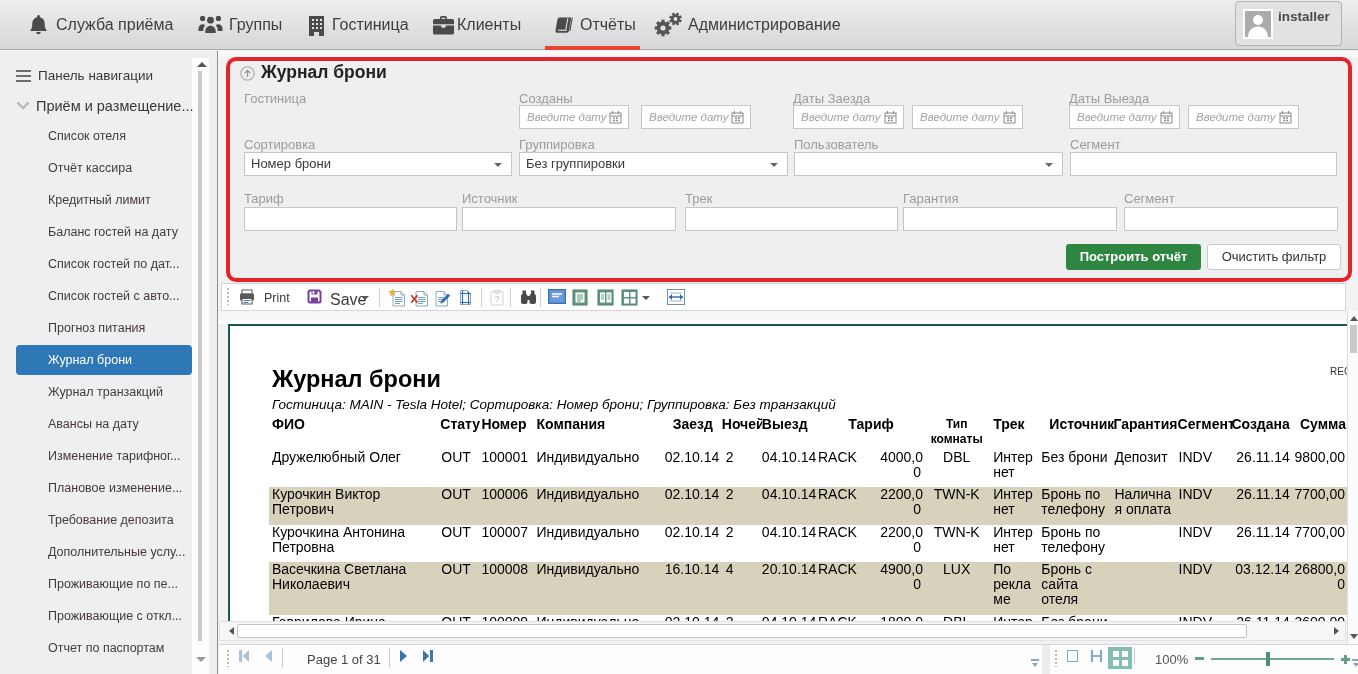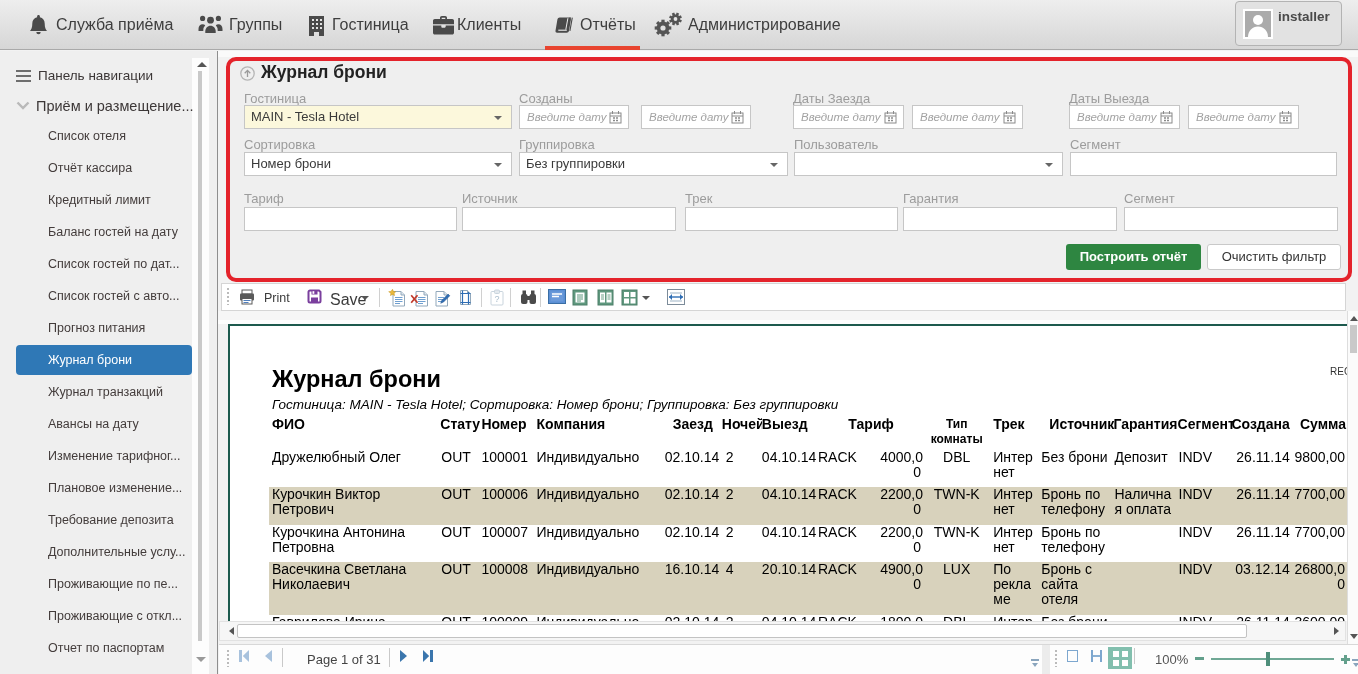--- a/index.html
+++ b/index.html
@@ -168,21 +168,20 @@
 <div id="fpanel">
  <svg style="position:absolute;left:10px;top:5px;" width="15" height="15" viewBox="0 0 15 15">
       <circle cx="7.5" cy="7.5" r="6.7" fill="none" stroke="#b5b5b5" stroke-width="1.3"></circle>
       <path d="M7.5 11V4.5M4.7 7.2 7.5 4.4l2.8 2.8" fill="none" stroke="#9a9a9a" stroke-width="1.3"></path>
     </svg>
  <div style="position:absolute;left:31px;top:1px;font-size:17.5px;font-weight:bold;color:#222;">Журнал брони</div>
  <div class="lbl" style="left:14px;top:30px;">Гостиница</div>
  <div class="lbl" style="left:289px;top:30px;">Созданы</div>
  <div class="lbl" style="left:563px;top:30px;">Даты Заезда</div>
  <div class="lbl" style="left:839px;top:30px;">Даты Выезда</div>
- <div class="inp sel" style="left:14px;top:44px;width:268px;background:#fcf8dc;">MAIN - Tesla Hotel</div>
  <div class="date" style="left:289px;top:44px;width:110px;">Введите дату<svg style="position:absolute;right:6px;top:5px;" width="13" height="13" viewBox="0 0 13 13">
         <g stroke="#8a8a8a" fill="none">
           <rect x="1" y="2" width="11" height="10"></rect>
           <path d="M1 5h11M3.5 0v3M9.5 0v3"></path>
           <path d="M4 7h2M7 7h2M4 9.5h2M7 9.5h2" stroke-width="1.4"></path>
         </g>
       </svg></div>
  <div class="date" style="left:411px;top:44px;width:110px;">Введите дату<svg style="position:absolute;right:6px;top:5px;" width="13" height="13" viewBox="0 0 13 13">
         <g stroke="#8a8a8a" fill="none">
           <rect x="1" y="2" width="11" height="10"></rect>
@@ -326,21 +325,21 @@
  <svg class="ticon" style="left:445px;" width="18" height="16" viewBox="0 0 18 16">
       <rect x="0.5" y="0.5" width="17" height="15" fill="#fff" stroke="#7c8b99"></rect>
       <path d="M3 4h12M3 12h12" stroke="#9db3c6" stroke-width="1.2"></path>
       <path d="M2 8h14" stroke="#2e6db4" stroke-width="1.4"></path>
       <path d="m5 5 -3 3 3 3zM13 5l3 3-3 3z" fill="#2e6db4"></path>
     </svg>
 </div>
 <div id="pagegap"></div>
 <div id="rpage">
  <div id="rtitle">Журнал брони</div>
- <div id="rsub">Гостиница: MAIN - Tesla Hotel; Сортировка: Номер брони; Группировка: Без группировки</div>
+ <div id="rsub">Гостиница: MAIN - Tesla Hotel; Сортировка: Номер брони; Группировка: Без транзакций</div>
  <div id="rec">RECEPTION</div>
  <table id="rt">
   <colgroup>
         <col style="width:171px">
         <col style="width:39px">
         <col style="width:57px">
         <col style="width:128px">
         <col style="width:55px">
         <col style="width:42px">
         <col style="width:56px">

